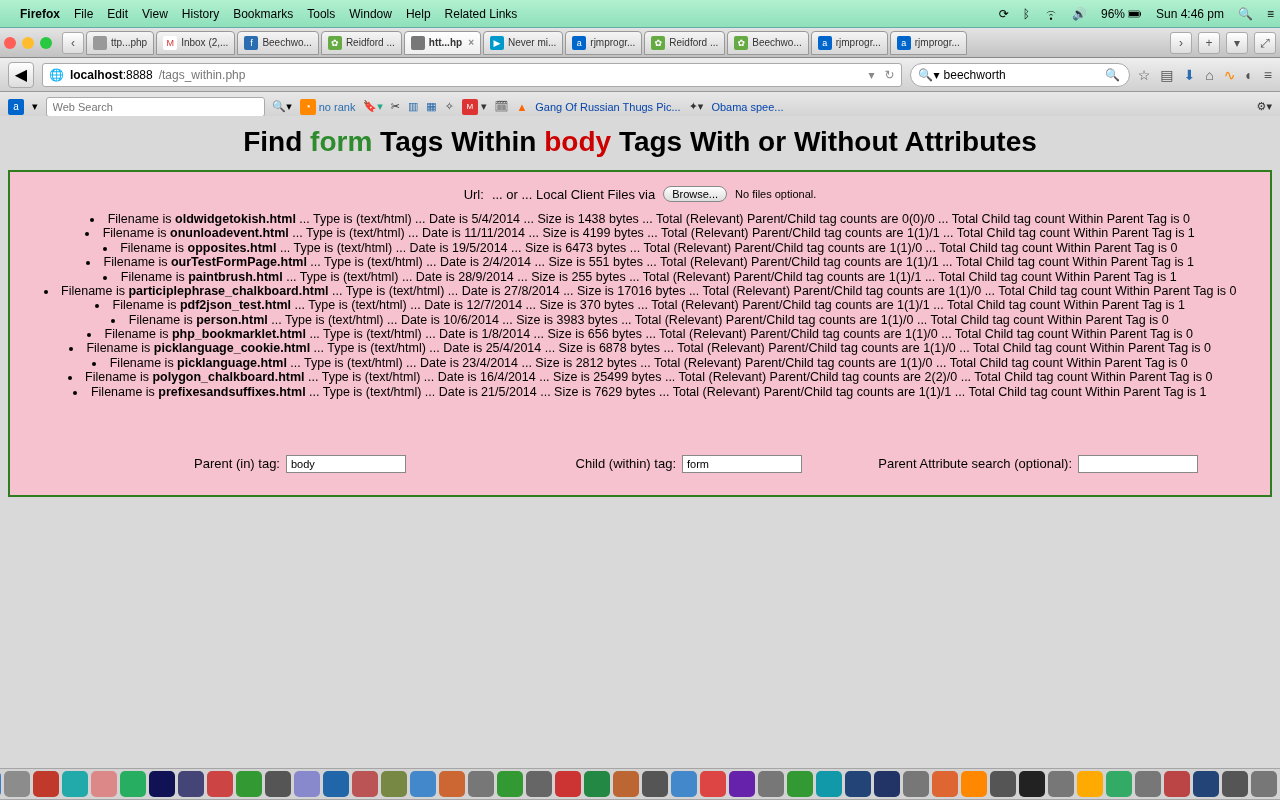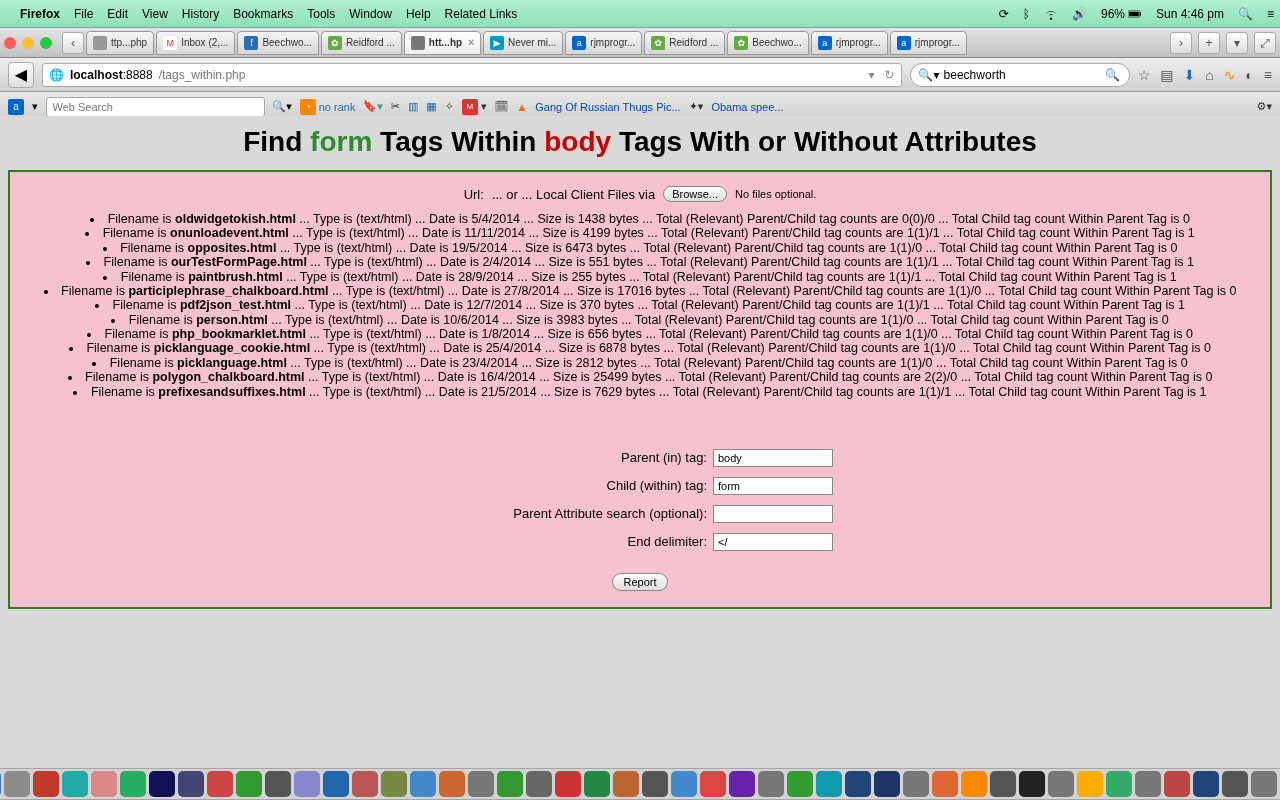--- a/index.html
+++ b/index.html
@@ -47,21 +47,21 @@
 .pagetitle { text-align:center; font-family:"Times New Roman",serif; font-size:28px; font-weight:bold; color:#000; margin:10px 0 12px; }
 .pagetitle .tform{ color:#2e8b2e; } .pagetitle .tbody{ color:#c00; }
 .panel { margin:0 8px 8px; border:2px solid #2e7d1f; background:#f7c2cf; padding:8px 10px 16px; }
 .row1 { display:flex; align-items:center; justify-content:center; gap:8px; font-size:13px; font-family:"Times New Roman",serif; margin:6px 0 10px; flex-wrap:wrap;}
 .row1 input[type=text]{ width:450px; height:18px; font-size:11px; padding:0 4px; border:1px solid #888; }
 .row1 .browse{ font-size:11px; padding:1px 8px; border:1px solid #888; border-radius:10px; background:linear-gradient(#fff,#ddd); cursor:pointer;}
 .filelist { font-size:12.5px; font-family:"Times New Roman",serif; color:#000; line-height:1.15; }
 .filelist ul{ list-style:disc; padding:0; margin:0; }
 .filelist li{ text-align:center; list-style-position:inside; margin:0; }
 .filelist b{ font-weight:bold; }
-.formarea { margin-top:50px; display:flex; flex-direction:column; align-items:center; gap:10px; font-size:13px; font-family:"Times New Roman",serif;}
+.formarea { margin-top:50px; display:flex; flex-direction:row; align-items:center; gap:10px; font-size:13px; font-family:"Times New Roman",serif;}
 .formarea .fr{ display:flex; align-items:center; gap:6px; }
 .formarea .fr label{ text-align:right; width:260px; }
 .formarea .fr input{ width:120px; height:18px; font-size:11px; padding:0 4px; border:1px solid #888;}
 .reportbtn{ margin-top:12px; font-size:11px; padding:2px 10px; border:1px solid #888; border-radius:10px; background:linear-gradient(#fff,#ddd); cursor:pointer;}
 
 
 .dock { position:absolute; bottom:0; left:0; right:0; height:40px; display:flex; align-items:flex-end; justify-content:center; }
 .dockbg{ background:rgba(200,200,200,.35); border:1px solid rgba(120,120,120,.5); border-radius:6px; padding:2px 6px; display:flex; gap:3px; backdrop-filter:blur(2px);}
 .dockicon{ width:26px; height:26px; border-radius:5px; display:inline-flex; align-items:center; justify-content:center; font-size:14px; cursor:pointer;}
 </style>

